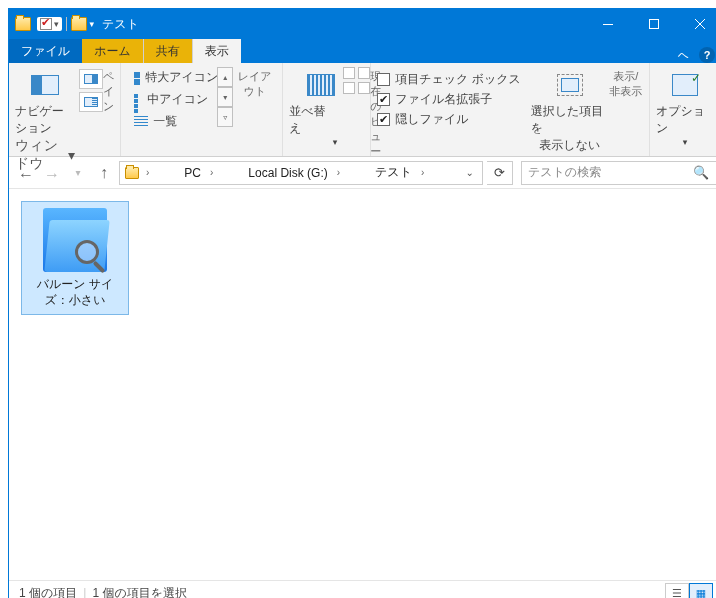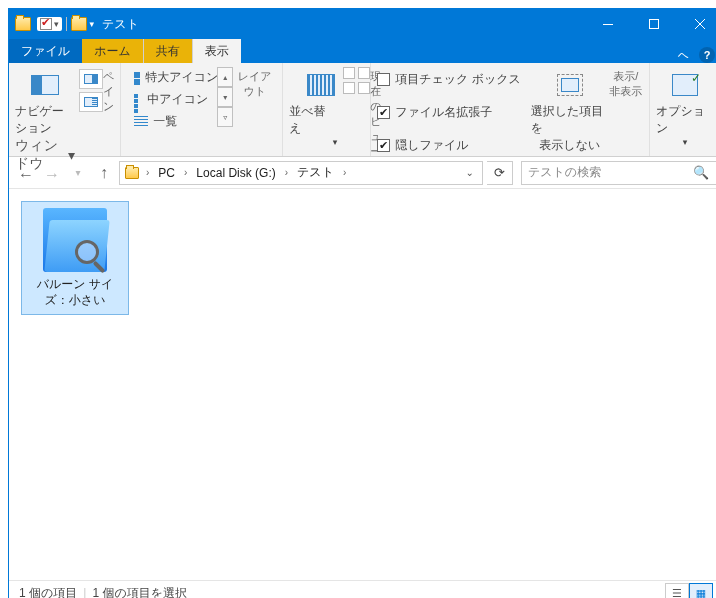--- a/index.html
+++ b/index.html
@@ -48,21 +48,21 @@
   .checkbox-row{display:flex;align-items:center;gap:5px;height:20px;font-size:12px;white-space:nowrap;}
   .cb{width:13px;height:13px;border:1px solid #666;display:flex;align-items:center;justify-content:center;font-size:11px;color:#222;background:#fff;}
   .hide-icon{width:26px;height:22px;border:1px dashed #888;position:relative;}
   .hide-icon::after{content:"";position:absolute;inset:3px;border:1px solid #3a88c8;background:#e2eefb;}
   .options-icon{width:26px;height:22px;border:1px solid #3a88c8;background:#e2eefb;position:relative;}
   .options-icon::after{content:"✓";position:absolute;top:-4px;right:-4px;color:#2a7c2a;font-size:12px;}
   .navbar{height:32px;display:flex;align-items:center;border-bottom:1px solid #e5e5e5;padding:0 6px;gap:4px;}
   .nav-arrow{width:22px;height:22px;display:flex;align-items:center;justify-content:center;color:#666;border-radius:2px;}
   .nav-arrow.disabled{color:#bbb;}
   .addrbar{flex:1;height:24px;border:1px solid #ccc;display:flex;align-items:center;padding:0 2px;gap:0;}
-  .addr-seg{display:flex;align-items:center;font-size:12px;color:#222;height:100%;padding:0 5px;}
+  .addr-seg{display:flex;align-items:center;font-size:12px;color:#222;height:100%;padding:0 5px;margin-left:26px;}
   .addr-chevron{color:#666;font-size:10px;padding:0 4px;}
   .addr-dd{margin-left:auto;font-size:10px;color:#555;padding:0 6px;}
   .refresh-btn{width:26px;height:24px;border:1px solid #ccc;border-left:none;display:flex;align-items:center;justify-content:center;font-size:13px;color:#444;}
   .searchbar{width:196px;height:24px;border:1px solid #ccc;display:flex;align-items:center;padding:0 6px;margin-left:4px;color:#888;font-size:12px;}
   .searchbar .sp{margin-left:auto;font-size:13px;color:#555;}
   .content{flex:1;background:#fff;position:relative;border-bottom:1px solid #e5e5e5;overflow:auto;}
   .item{position:absolute;top:12px;left:12px;width:108px;text-align:center;padding:6px 4px;border:1px solid #7cb8e8; background:#cde8ff;}
   .item .ficon{width:64px;height:64px;margin:0 auto 4px;position:relative;}
   .folder-back{position:absolute;inset:0;background:linear-gradient(#59b6ff,#1876e8);border-radius:3px;}
   .folder-front{position:absolute;left:4px;top:12px;right:0;bottom:0;background:linear-gradient(#8dd4ff,#3e9cf5);border-radius:3px;transform:skewX(-6deg);}
@@ -202,21 +202,21 @@
           <div></div>
           <div></div>
           <div></div>
         </div>
       </div>
       <div class="ribbon-group-label">現在のビュー</div>
     </div>
 
     <div class="ribbon-group">
       <div class="ribbon-group-body" style="gap:10px;">
-        <div style="display:flex;flex-direction:column;gap:13px;padding-top:2px;">
+        <div style="display:flex;flex-direction:column;gap:0;padding-top:2px;">
           <label class="checkbox-row">
               <span class="cb"></span>
               <span>項目チェック ボックス</span>
             </label>
           <label class="checkbox-row">
               <span class="cb">✔</span>
               <span>ファイル名拡張子</span>
             </label>
           <label class="checkbox-row">
               <span class="cb">✔</span>

